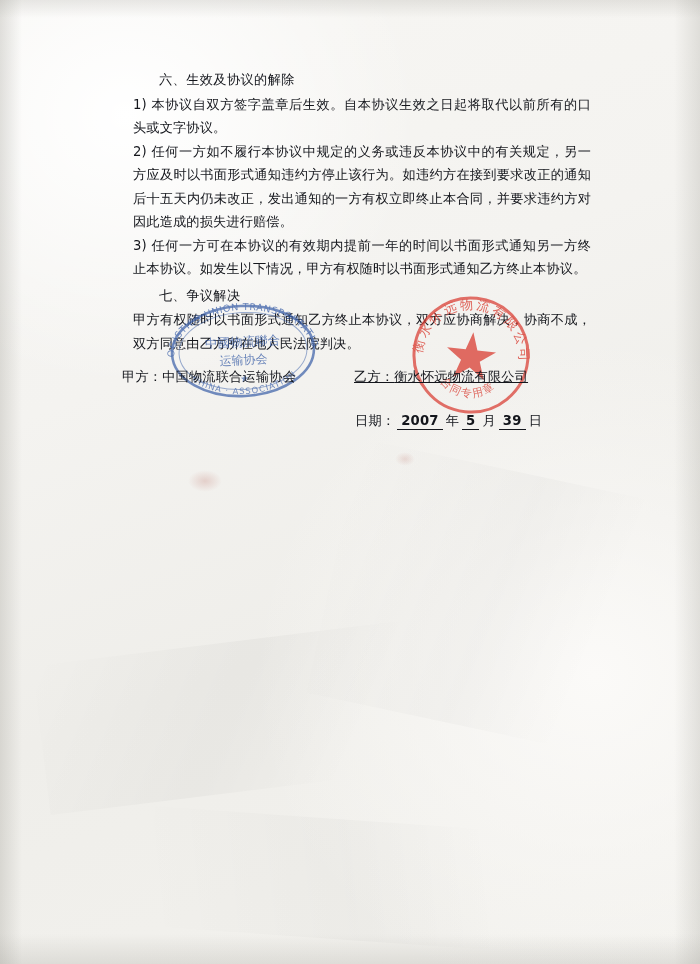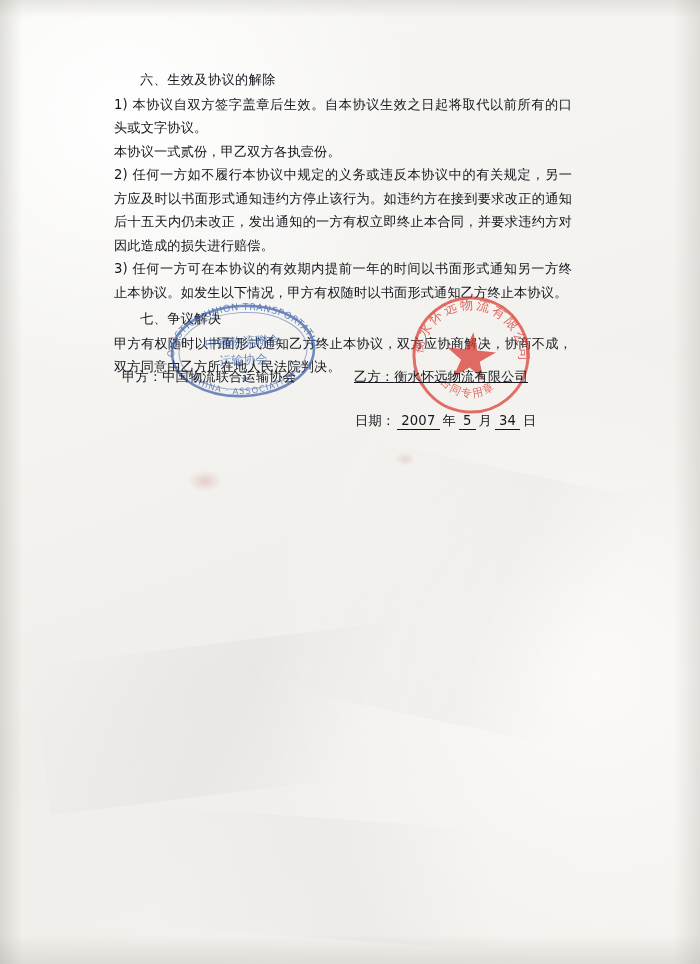--- a/index.html
+++ b/index.html
@@ -50,21 +50,21 @@
     transform: rotate(4deg);
     background: linear-gradient(80deg, rgba(0,0,0,0) 0%, rgba(0,0,0,0.022) 50%, rgba(0,0,0,0) 85%); }
   #smudge-1 { left: 188px; top: 470px; width: 34px; height: 22px; border-radius: 50%;
     background: radial-gradient(ellipse at center, rgba(190,120,110,0.28), rgba(190,120,110,0) 70%); }
   #smudge-2 { left: 395px; top: 452px; width: 20px; height: 14px; border-radius: 50%;
     background: radial-gradient(ellipse at center, rgba(190,120,110,0.22), rgba(190,120,110,0) 70%); }
 
   
   #doc-body {
     position: absolute;
-    left: 114px;
+    left: 133px;
     top: 68px;
     width: 458px;
     color: #14161c;
     font-family: "DejaVu Sans", sans-serif;
     font-size: 13.2px;
     line-height: 23.5px;
   }
   .section-heading {
     margin: 0 0 1px 0;
     padding-left: 26px;
@@ -101,20 +101,21 @@
     font-size: 13.2px;
     color: #14161c;
     letter-spacing: 0.2px;
     white-space: nowrap;
   }
   .date-val {
     display: inline-block;
     border-bottom: 1px solid #15171d;
     padding: 0 4px 1px 4px;
     margin: 0 2px;
+    font-weight: bold;
   }
   .date-unit { padding: 0 1px; }
 
   
   #stamp-blue {
     position: absolute;
     left: 160px;
     top: 298px;
     width: 166px;
     height: 106px;
@@ -149,21 +150,20 @@
   <div class="crease" id="crease-7"></div>
   <div class="crease" id="smudge-1"></div>
   <div class="crease" id="smudge-2"></div>
 
   <div id="doc-body">
 
     <p class="section-heading">六、生效及协议的解除</p>
 
     <p class="para">1) 本协议自双方签字盖章后生效。自本协议生效之日起将取代以前所有的口头或文字协议。</p>
 
-    <p class="para">本协议一式贰份，甲乙双方各执壹份。</p>
 
     <p class="para gap-before">2) 任何一方如不履行本协议中规定的义务或违反本协议中的有关规定，另一方应及时以书面形式通知违约方停止该行为。如违约方在接到要求改正的通知后十五天内仍未改正，发出通知的一方有权立即终止本合同，并要求违约方对因此造成的损失进行赔偿。</p>
 
     <p class="para gap-before">3) 任何一方可在本协议的有效期内提前一年的时间以书面形式通知另一方终止本协议。如发生以下情况，甲方有权随时以书面形式通知乙方终止本协议。</p>
 
     <p class="section-heading" style="margin-top:3px;">七、争议解决</p>
 
     <p class="para">甲方有权随时以书面形式通知乙方终止本协议，双方应协商解决，协商不成，双方同意由乙方所在地人民法院判决。</p>
   </div>
 
@@ -207,16 +207,16 @@
   <div id="signature-row">
     <div id="party-a-block">
       <span>甲方：</span><span>中国物流联合运输协会</span>
     </div>
     <div id="party-b-block">
       <span>乙方：</span><span>衡水怀远物流有限公司</span>
     </div>
   </div>
 
   <div id="date-row">
-    <span>日期：</span><span class="date-val">2007</span><span class="date-unit">年</span><span class="date-val">5</span><span class="date-unit">月</span><span class="date-val">34</span><span class="date-unit">日</span>
+    <span>日期：</span><span class="date-val">2007</span><span class="date-unit">年</span><span class="date-val">5</span><span class="date-unit">月</span><span class="date-val">39</span><span class="date-unit">日</span>
   </div>
 
 </div>
 
 </body></html>

